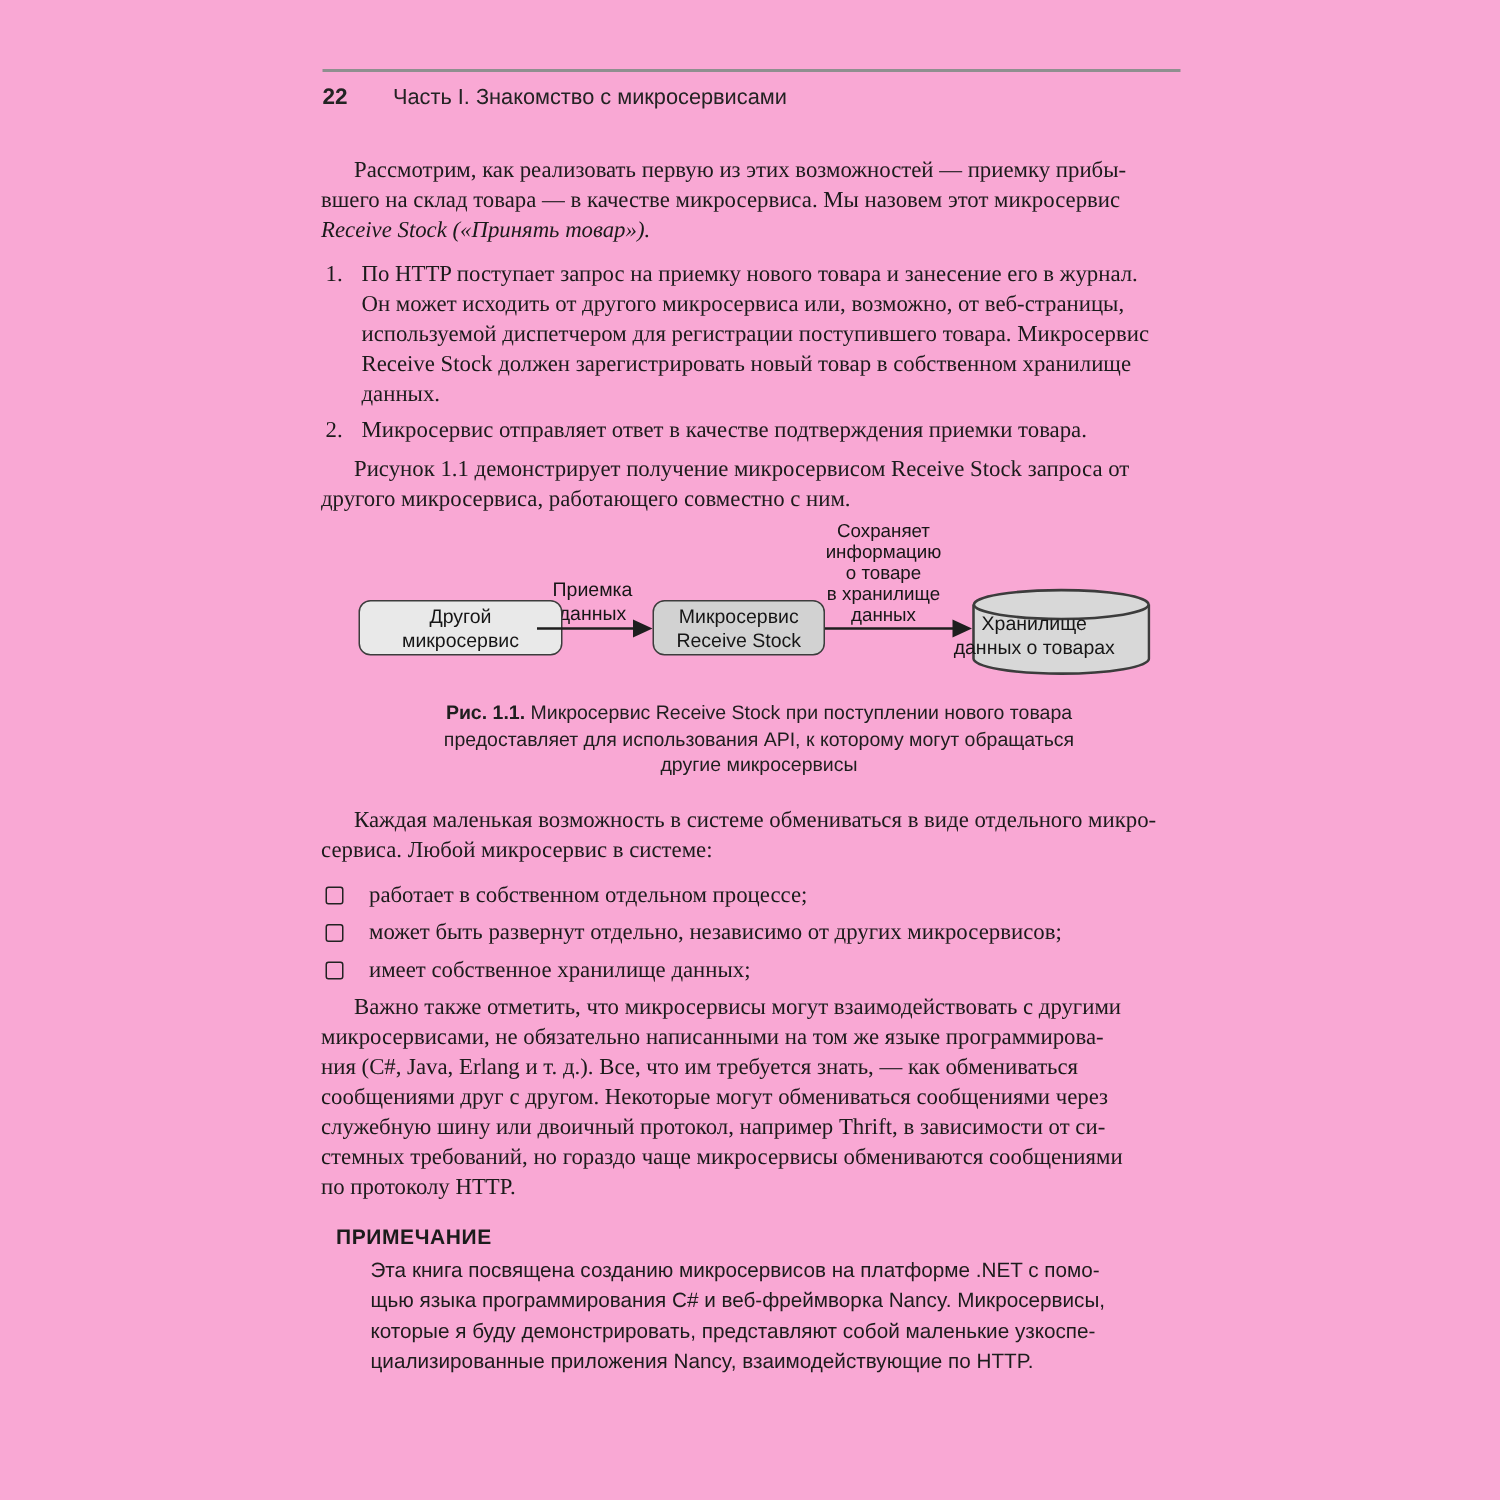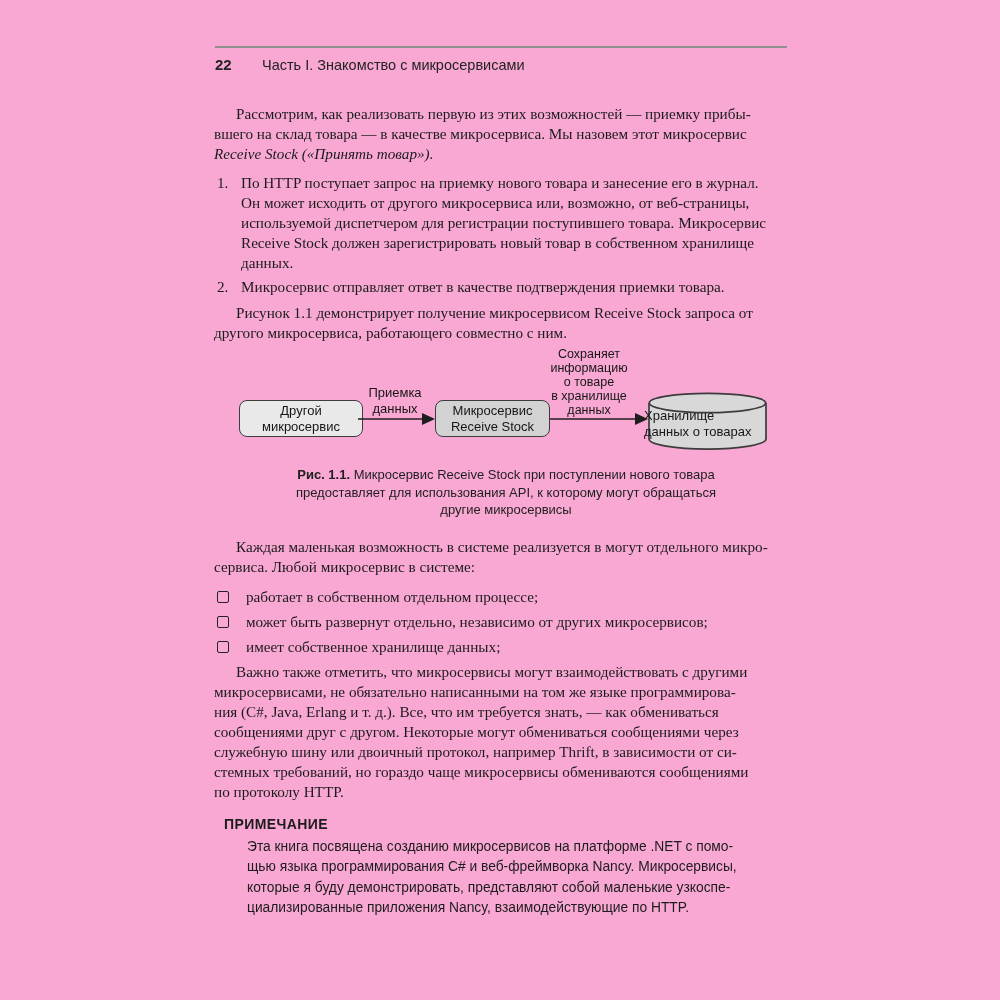--- a/index.html
+++ b/index.html
@@ -25,24 +25,24 @@
   ol.num-list .li-text{flex:1;}
   
   .figure{margin-top:3px;}
   .diagram{position:relative;height:118px;font-family:"Liberation Sans",sans-serif;color:#161616;}
   .dlabel{position:absolute;text-align:center;}
   .dlabel.save{left:315px;top:1px;width:120px;font-size:12.5px;line-height:14px;}
   .dlabel.receive{left:136px;top:39px;width:90px;font-size:13px;line-height:15.5px;}
   .dbox{position:absolute;top:54px;height:37px;border:1.6px solid #3c3c3c;border-radius:8px;
         display:flex;align-items:center;justify-content:center;text-align:center;
         font-size:13px;line-height:15.5px;box-sizing:border-box;}
-  .dbox.other{left:25px;width:124px;background:#e9e9e9;}
+  .dbox.other{left:25px;width:136px;background:#e9e9e9;}
   .dbox.service{left:221px;width:115px;background:#d2d2d2;}
   .cyl{position:absolute;left:434px;top:46px;width:119px;height:58px;}
-  .cyl-text{position:absolute;left:430px;top:62px;width:119px;text-align:left;
+  .cyl-text{position:absolute;left:416px;top:62px;width:119px;text-align:center;
             font-size:13px;line-height:15.5px;}
   .arrows{position:absolute;left:0;top:0;width:584px;height:118px;}
   
   .caption{margin:0 auto;padding-top:2px;max-width:520px;text-align:center;
            font-family:"Liberation Sans",sans-serif;font-size:13px;line-height:17.5px;
            color:#1e1e1e;}
   .caption b{font-weight:bold;}
   .cap-spacer{margin-bottom:18px;}
   
   .p-each{margin-top:0;}
@@ -122,21 +122,21 @@
             <polygon points="434,73 421,67 421,79" fill="#1e1e1e"></polygon>
           </g>
         </svg>
       </div>
 
       <div class="caption pre cap-spacer"><b>Рис. 1.1.</b><span> Микросервис Receive Stock при поступлении нового товара
 предоставляет для использования API, к которому могут обращаться
 другие микросервисы</span></div>
     </div>
 
-    <p class="body pre indent p-each">Каждая маленькая возможность в системе реализуется в могут отдельного микро-
+    <p class="body pre indent p-each">Каждая маленькая возможность в системе обмениваться в виде отдельного микро-
 сервиса. Любой микросервис в системе:</p>
 
     <ul class="bullets">
       <li>
         <span class="sq"></span>
         <span>работает в собственном отдельном процессе;</span>
       </li>
       <li>
         <span class="sq"></span>
         <span>может быть развернут отдельно, независимо от других микросервисов;</span>

